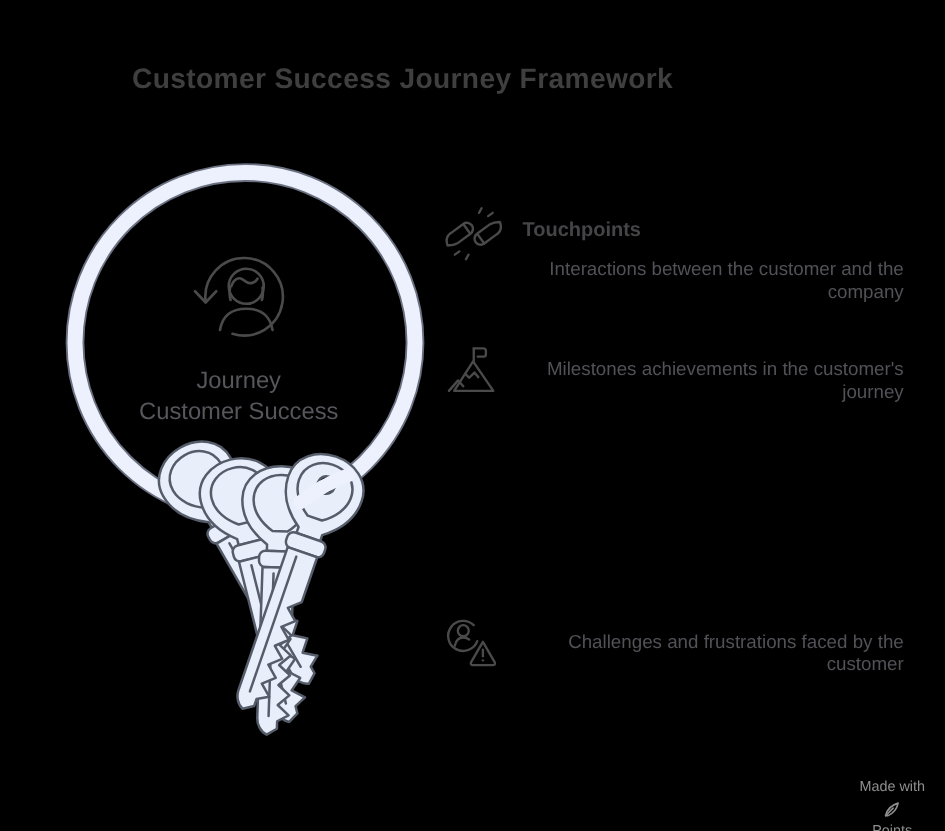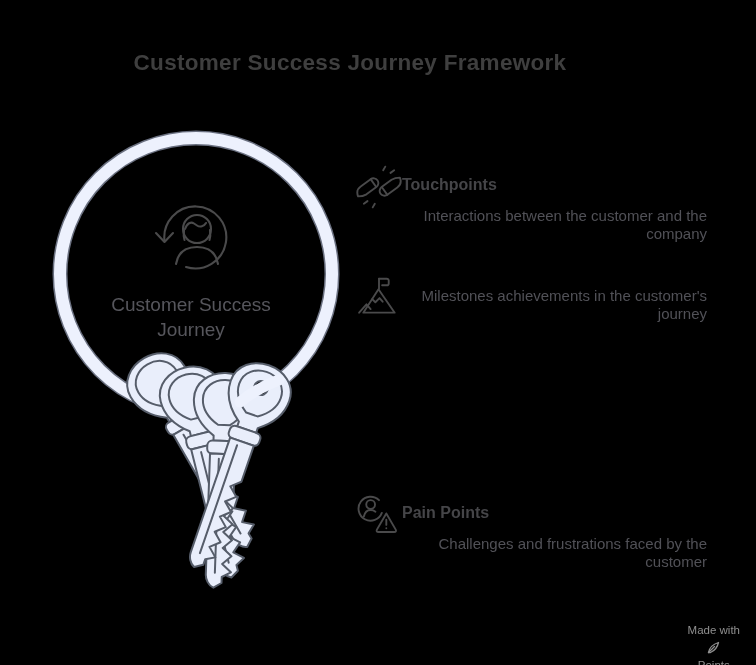--- a/index.html
+++ b/index.html
@@ -15,29 +15,29 @@
     --ring-edge:#6a7080;
     --footer:#8f8f8f;
   }
   html,body{margin:0;padding:0;background:#000;}
   .canvas{
     position:relative;width:756px;height:665px;background:var(--bg);
     font-family:"Liberation Sans",sans-serif;overflow:hidden;
   }
   .page-title{
     position:absolute;top:50px;left:0;width:644px;text-align:center;
-    font-size:22.5px;font-weight:bold;color:var(--title);letter-spacing:.3px;margin-left:28px;
+    font-size:22.5px;font-weight:bold;color:var(--title);letter-spacing:.3px;
   }
   .keyring-svg{position:absolute;left:28px;top:121px;}
   .hub-icon{position:absolute;left:148px;top:192px;}
   .hub-label{
     position:absolute;left:58px;top:292px;width:266px;text-align:center;
     font-size:19px;line-height:25px;font-weight:500;color:var(--hub-text);
   }
-  .item-row{position:absolute;left:356px;display:flex;gap:0;width:370px;}
+  .item-row{position:absolute;left:356px;display:flex;gap:16px;width:370px;}
   .item-icon{width:46px;height:46px;flex:0 0 46px;}
   .item-text{width:305px;}
   .item-title{margin:12px 0 0 0;font-size:16px;font-weight:bold;color:var(--ink);}
   .item-desc{margin:13px 0 0 0;font-size:15px;line-height:17.5px;color:var(--desc);text-align:right;}
   .footer{
     position:absolute;right:16px;top:624px;display:flex;align-items:center;gap:5px;
     font-size:11.5px;color:var(--footer);flex-direction:column;
   }
   .footer .brand{font-weight:500;}
   svg{display:block;}
@@ -95,22 +95,22 @@
     <path d="M16.5,49 A31,31 0 1 1 38,75"></path>
     <path d="M8,41 L16.5,50 L25,41"></path>
     <circle cx="49" cy="37" r="14"></circle>
     <path d="M37,37 C39,31 43,29.5 46,31.5 L49,33.5 C52,35.5 56,34.5 58,31"></path>
     <path d="M36,38 C35.5,42 35.5,45 36.5,48"></path>
     <path d="M62,38 C62.5,42 62.5,45 61.5,48"></path>
     <path d="M28,72 C30,60 38,55 49,55 C60,55 68,60 70,72"></path>
   </svg>
 
   <div class="hub-label">
+    <div>Journey</div>
     <div>Customer Success</div>
-    <div>Journey</div>
   </div>
 
   <div class="item-row" style="top:164px;">
     <svg class="item-icon" viewBox="0 0 44 44" fill="none" stroke="var(--icon-stroke)" stroke-width="1.8" stroke-linecap="round" stroke-linejoin="round">
       <path d="M2,31 C0.5,27 1.5,23.5 4.5,21.5 L14,14.5 C16,13 19,13.5 20.5,15.5 C22,17.5 21.5,20.5 19.5,22 L10,29 C7.5,30.5 4.5,31 2,31 Z"></path>
       <path d="M14,14.5 L19,21.5"></path>
       <path d="M42,13 C43.5,17 42.5,20.5 39.5,22.5 L30,29.5 C28,31 25,30.5 23.5,28.5 C22,26.5 22.5,23.5 24.5,22 L34,15 C36.5,13.5 39.5,13 42,13 Z"></path>
       <path d="M30,29.5 L25,22.5"></path>
       <path d="M26,6 L28,2.5"></path>
       <path d="M33,8.5 L36.5,6"></path>
@@ -140,21 +140,20 @@
   <div class="item-row" style="top:492px;">
     <svg class="item-icon" viewBox="0 0 44 44" fill="none" stroke="var(--icon-stroke)" stroke-width="1.8" stroke-linecap="round" stroke-linejoin="round">
       <path d="M22,7.8 A11.5,11.5 0 1 0 24.7,20"></path>
       <circle cx="14" cy="12" r="4.2"></circle>
       <path d="M7.5,23.5 C8.5,19 11,17.2 14,17.2 C15.8,17.2 17.4,17.8 18.6,18.8"></path>
       <path d="M29,20.5 L38,36 Q39,38.3 36.4,38.3 H21.6 Q19,38.3 20,36 Z"></path>
       <path d="M29,26.5 V31.5"></path>
       <circle cx="29" cy="34.7" r="0.9" fill="var(--icon-stroke)" stroke="none"></circle>
     </svg>
     <div class="item-text">
-      <h3 class="item-title">Pain Points</h3>
       <p class="item-desc">Challenges and frustrations faced by the customer</p>
     </div>
   </div>
 
   <div class="footer">
     <span>Made with</span>
     <svg width="13" height="13" viewBox="0 0 13 13" fill="none" stroke="var(--footer)" stroke-width="1.3" stroke-linejoin="round" stroke-linecap="round">
       <path d="M1.5,11.5 C2.5,6.5 6.5,3 11.5,1.5 C10.5,6 8,9.5 3.5,11.5 Z"></path>
       <path d="M1.5,11.5 L7.5,5.5"></path>
     </svg>

